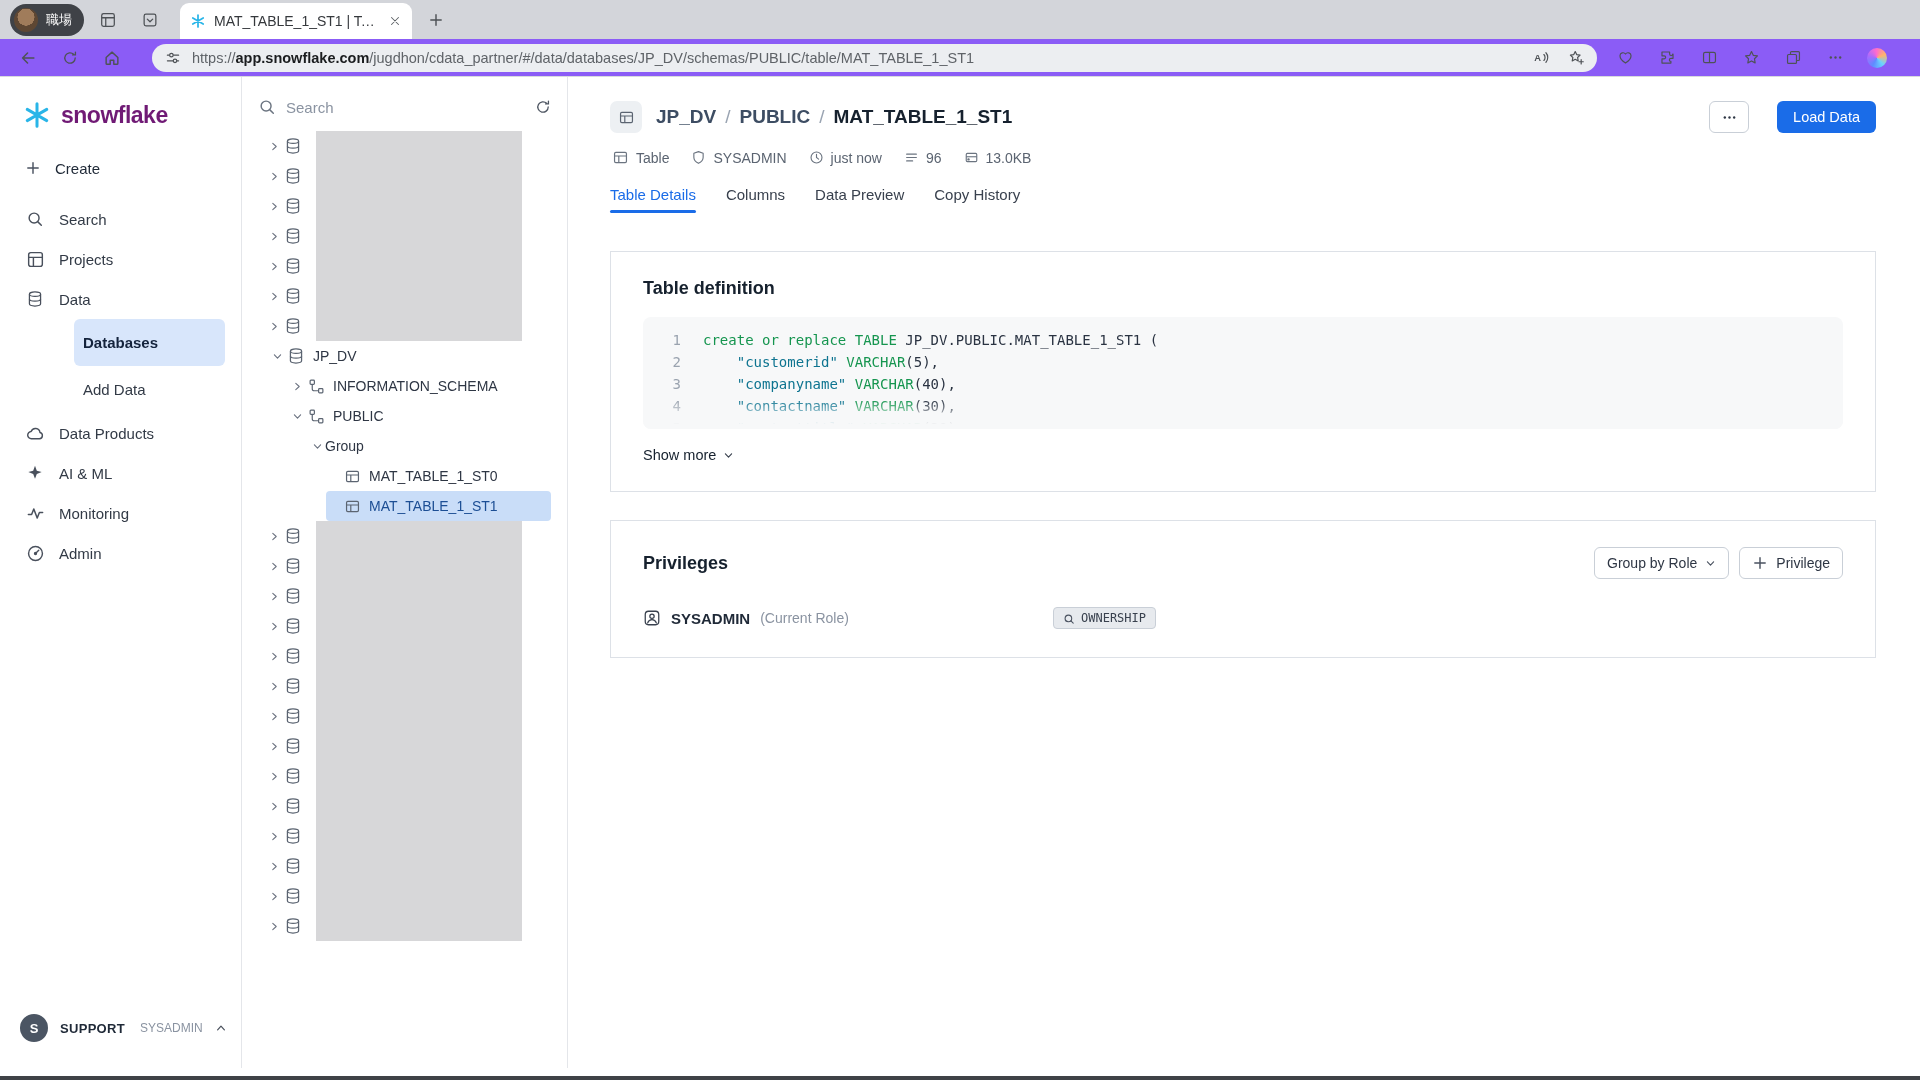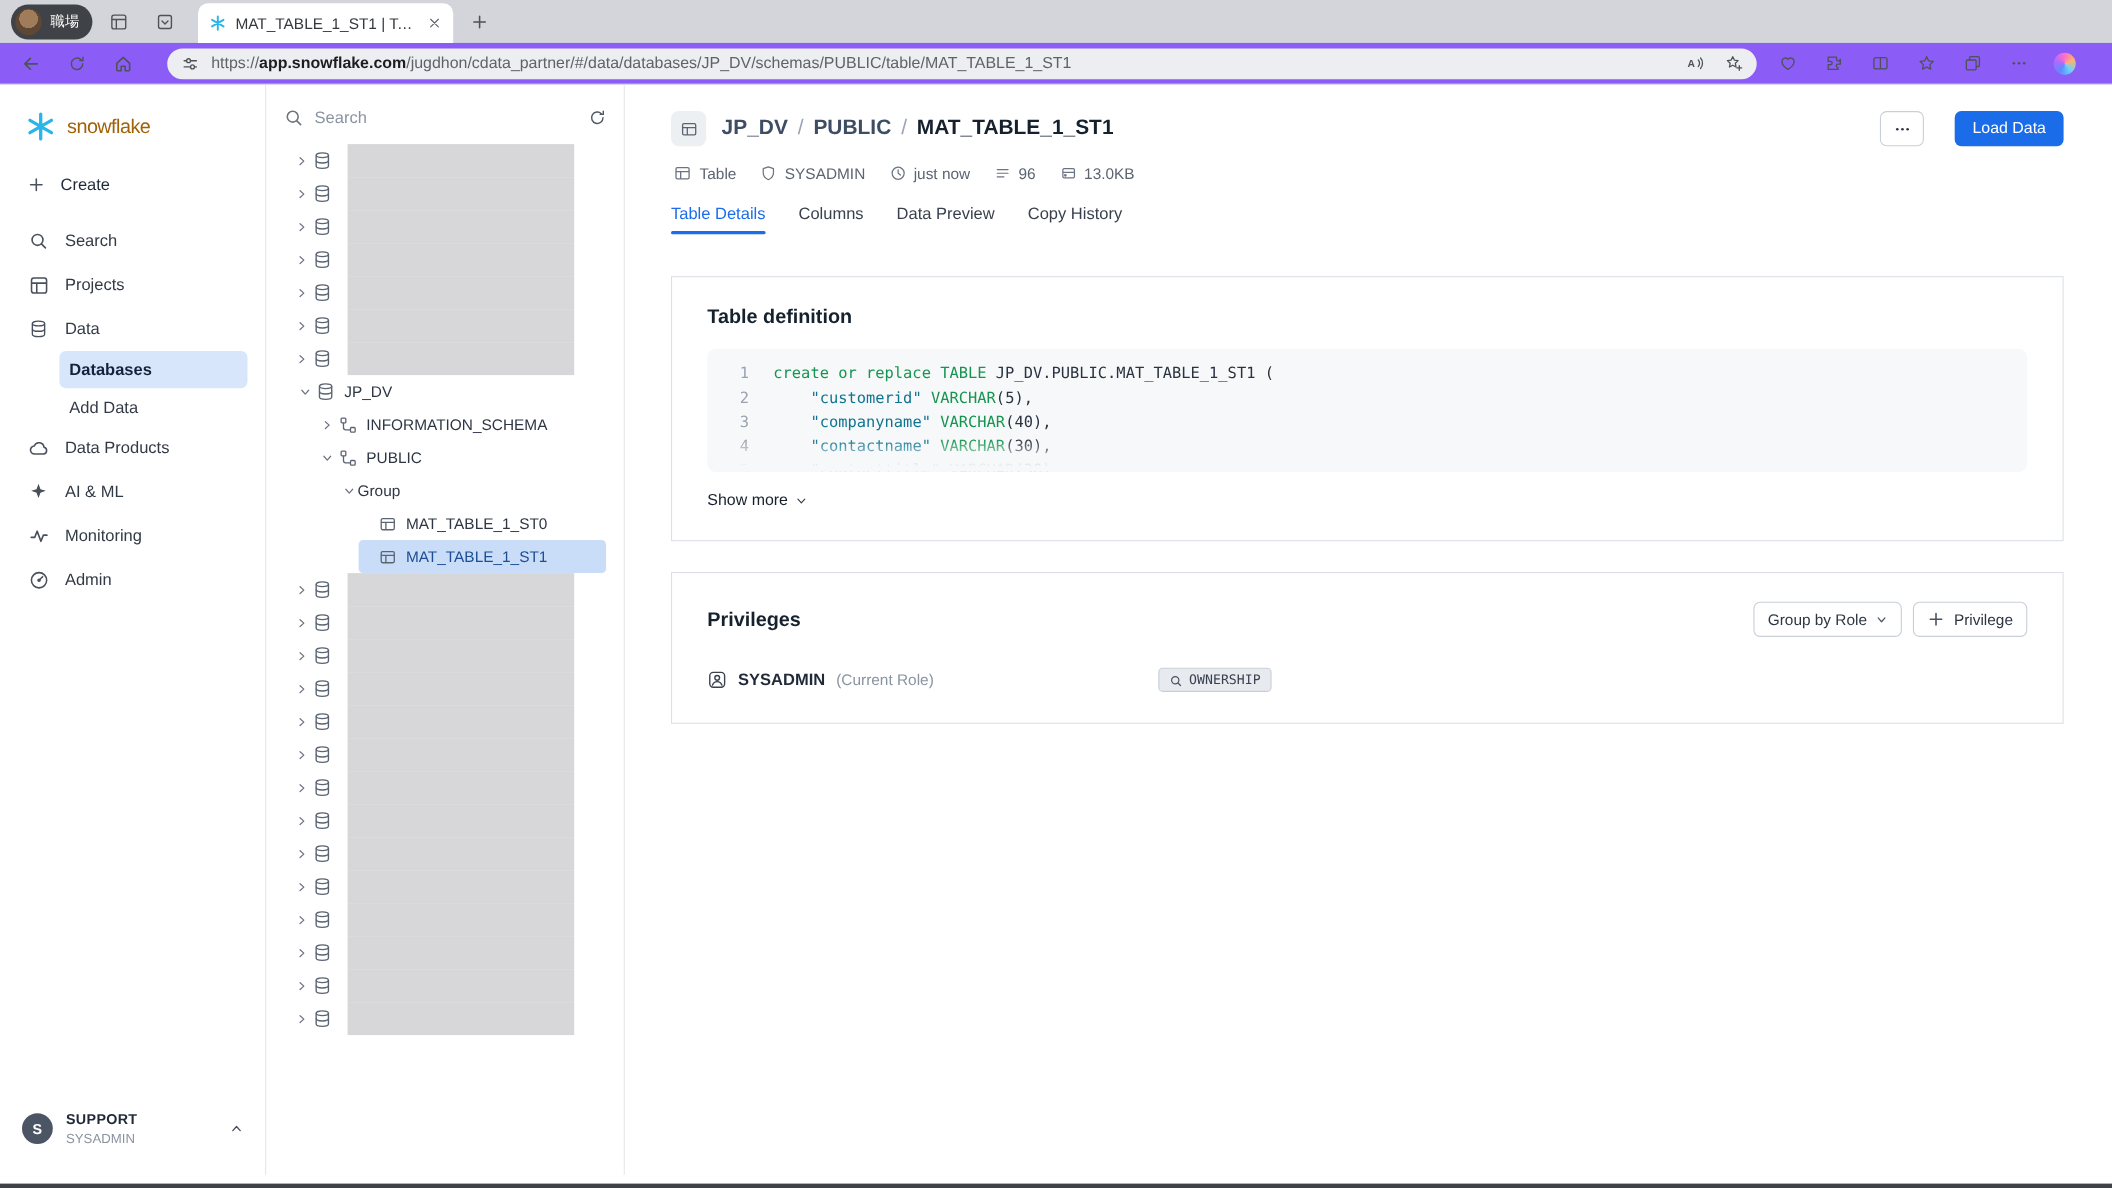--- a/index.html
+++ b/index.html
@@ -25,32 +25,32 @@
   .toolbar-right{margin-left:12px}
   .copilot-dot{width:20px;height:20px;border-radius:50%;background:conic-gradient(from 210deg,#5f8bff,#a96bff,#ff6bce,#ffb36b,#6bd3ff,#5f8bff)}
   .bottom-edge{position:absolute;left:0;right:0;bottom:0;height:4px;background:#3f4247}
 
   
   .app{display:flex;height:991px;background:#fff}
 
   
   .left-nav{width:242px;border-right:1px solid #e4e6ea;display:flex;flex-direction:column;padding:20px 0 26px;flex:0 0 242px}
   .logo-row{display:flex;align-items:center;gap:9px;padding:0 22px;height:36px}
-  .logo-word{font-size:18px;color:#a16207;font-weight:400;letter-spacing:-.5px}
+  .logo-word{font-size:23px;color:#701a75;font-weight:700;letter-spacing:-.5px}
   .create-row{display:flex;align-items:center;gap:14px;padding:0 25px;height:38px;margin-top:16px;font-size:15px;font-weight:500;color:#1f2937}
   .create-row .svg-icon{color:#4a5260}
   .nav-list{margin-top:12px}
   .nav-item{display:flex;align-items:center;gap:14px;height:40px;padding:0 25px;font-size:15px;color:#323a46}
   .nav-item .svg-icon{width:20px;color:#49505c}
-  .nav-item.sub{height:34px;margin:0 16px 0 54px;padding:0 0 0 9px;border-radius:6px}
+  .nav-item.sub{height:47px;margin:0 16px 0 74px;padding:0 0 0 9px;border-radius:6px}
   .nav-item.sub.selected{background:#d8e6fb;color:#14233c;font-weight:600}
   .spacer{flex:1}
   .support{display:flex;align-items:center;gap:12px;padding:0 20px}
   .support-avatar{width:28px;height:28px;border-radius:50%;background:#4b5563;color:#fff;font-size:13px;font-weight:600;display:inline-flex;align-items:center;justify-content:center;flex:0 0 28px}
-  .support-labels{display:flex;flex-direction:column;gap:3px}
+  .support-labels{display:flex;flex-direction:row;gap:15px}
   .s1{font-size:13px;font-weight:700;letter-spacing:.3px;color:#1f2937}
   .s2{font-size:12px;color:#8a93a1}
   .support .chev-up{margin-left:auto;color:#49505c}
 
   
   .tree-panel{width:326px;border-right:1px solid #e4e6ea;display:flex;flex-direction:column;padding-top:10px;flex:0 0 326px}
   .tree-search{display:flex;align-items:center;gap:10px;margin:4px 16px 8px;height:32px;color:#8a93a1;font-size:15px}
   .tree-search .svg-icon{color:#6b7480}
   .tree-search .refresh{margin-left:auto;color:#4e5662}
   .tree-rows{flex:1;overflow:hidden}

